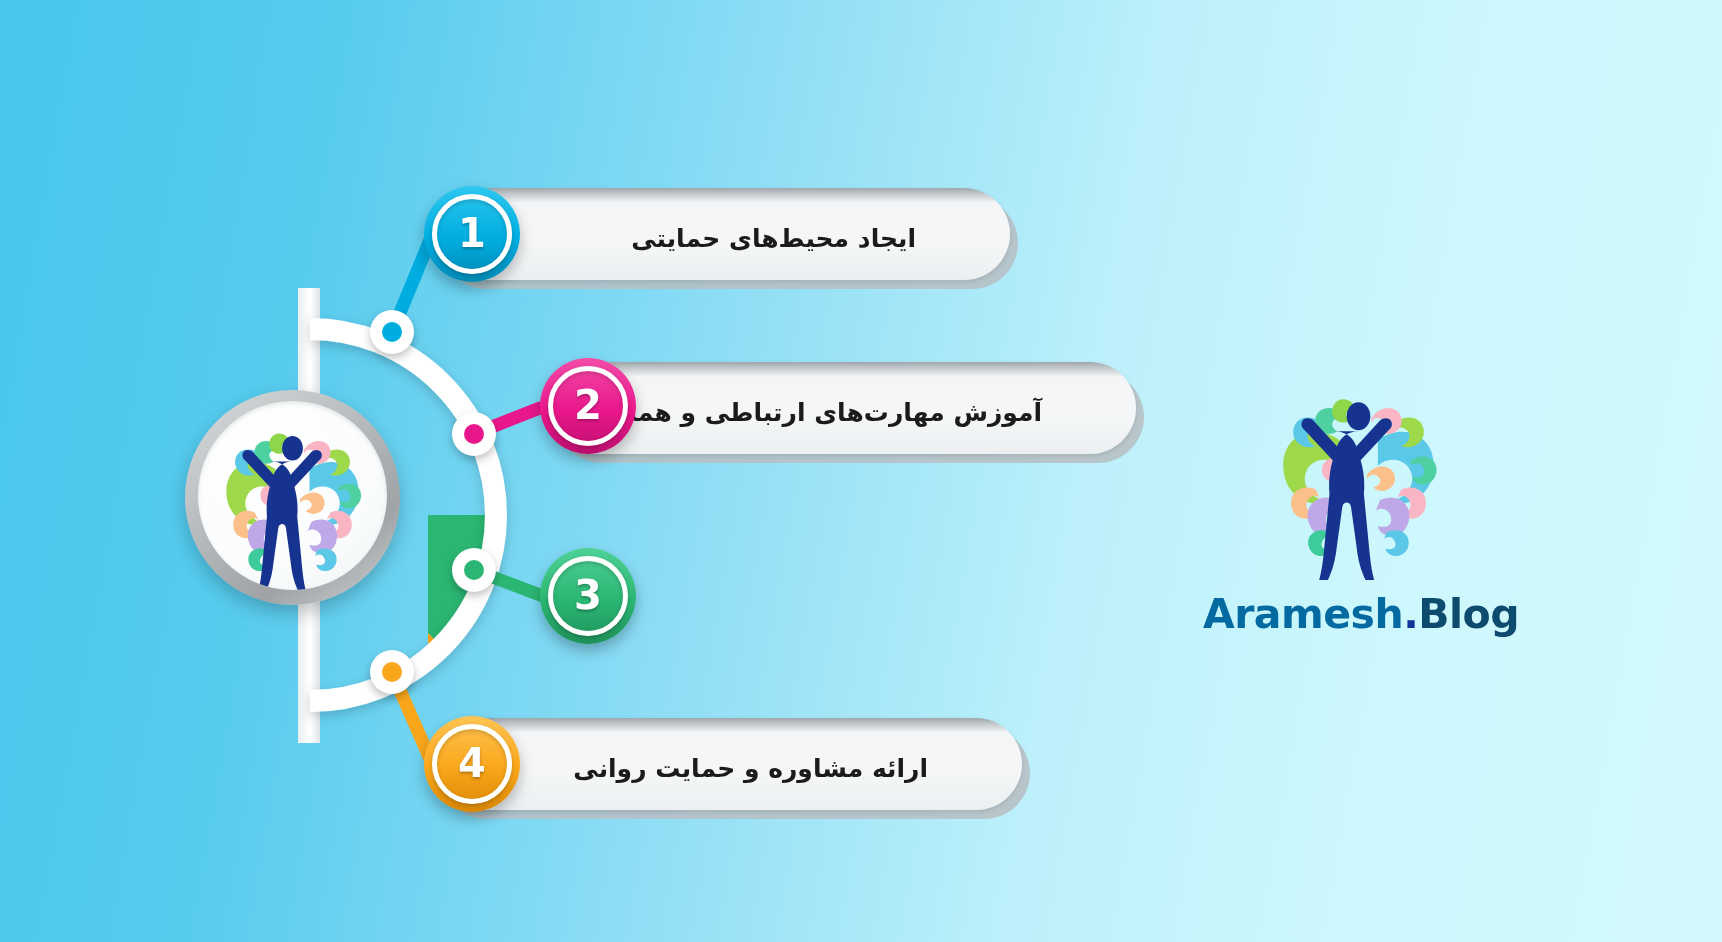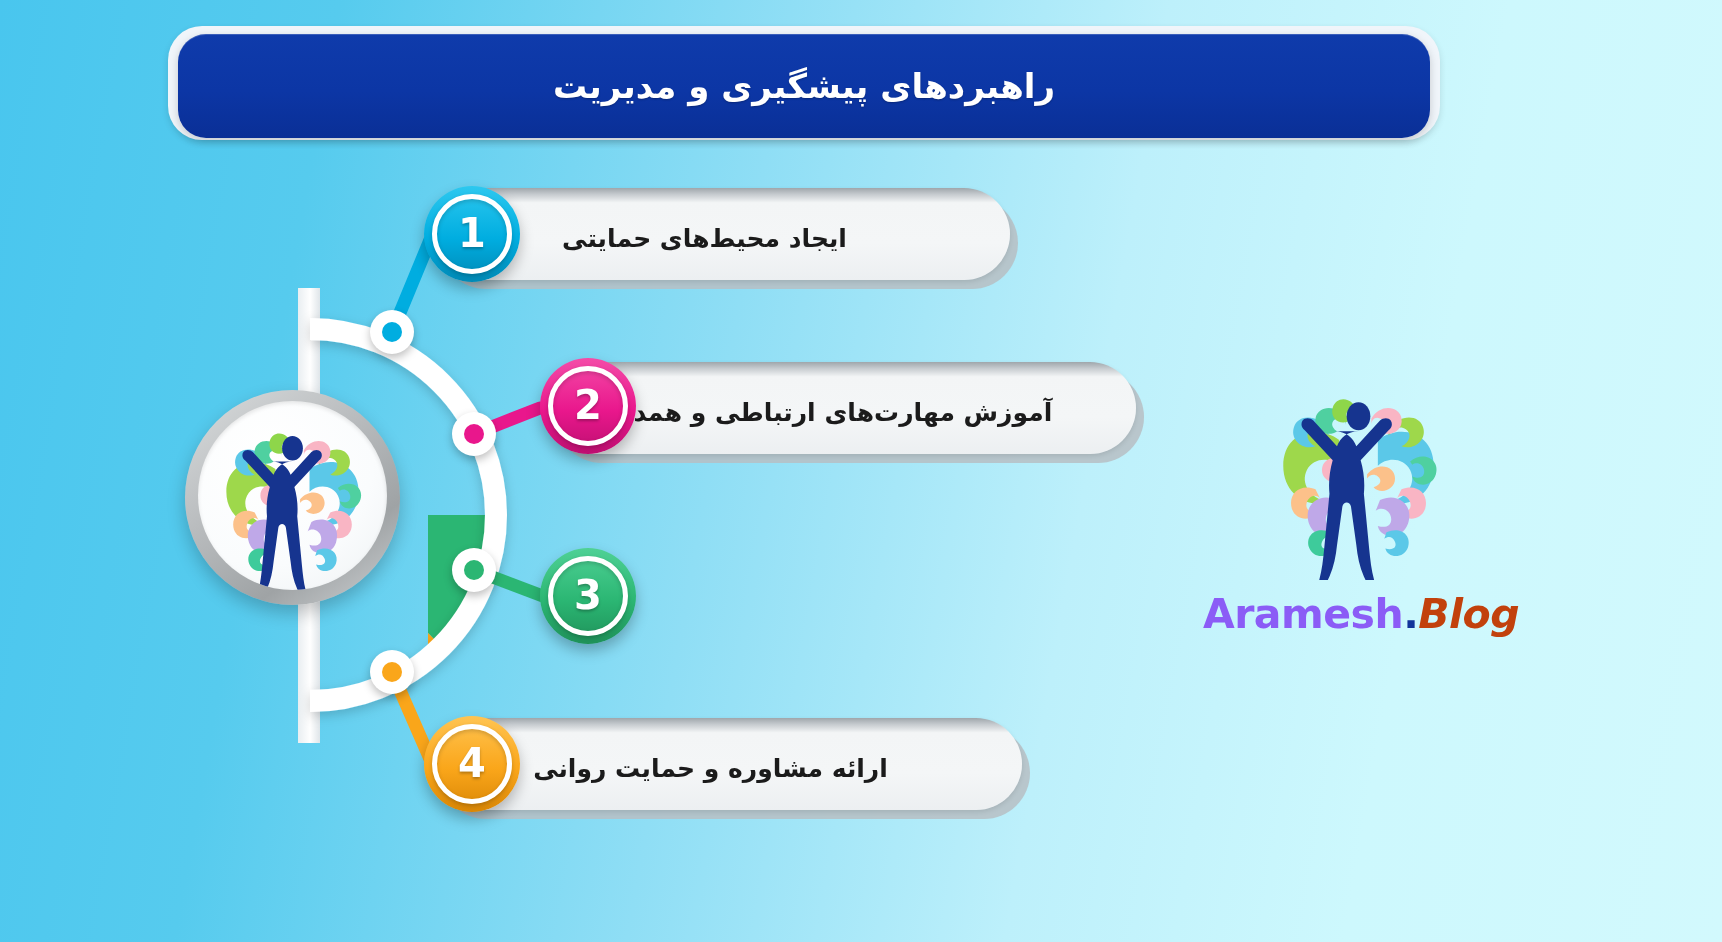--- a/index.html
+++ b/index.html
@@ -57,23 +57,23 @@
     background:#b7bec3;border-radius:46px;opacity:.85;
   }
   .card-body{
     position:absolute;left:0;top:0;width:100%;height:100%;
     border-radius:46px;
     background:linear-gradient(180deg,#9fa6ab 0%,#c6cbcf 7%,#f3f5f6 16%,#f4f6f7 60%,#eceff1 100%);
     box-shadow:0 2px 5px rgba(0,0,0,.10);
     display:flex;align-items:center;
   }
   .card-label{
-    width:100%;text-align:center;direction:rtl;
+    width:100%;direction:rtl;
     color:#1b1b1b;font-size:25px;font-weight:bold;padding-top:8px;
-    padding-right:33px;
+    padding-right:94px;
   }
 
   
   .badge{
     position:absolute;width:96px;height:96px;border-radius:50%;
     display:flex;align-items:center;justify-content:center;
     box-shadow:0 7px 14px rgba(0,0,0,.26);
     z-index:6;
   }
   .badge .ring{
@@ -93,34 +93,29 @@
   .node i{width:20px;height:20px;border-radius:50%;display:block;}
 
   
   .brand{position:absolute;left:1196px;top:360px;width:330px;height:310px;}
   .brand-mark{position:absolute;left:55px;top:0;width:215px;height:220px;}
   .brand-text{
     position:absolute;left:0;top:230px;width:330px;text-align:center;
     direction:ltr;font-size:41px;font-weight:bold;letter-spacing:-.5px;
     white-space:nowrap;
   }
-  .brand-a{color:#8b5cf6;}
+  .brand-a{color:#0369a1;}
   .brand-dot{color:#12349a;}
-  .brand-b{color:#c2410c;font-style:italic;}
+  .brand-b{color:#0c4a6e;}
 </style>
 </head>
 <body>
 
 <div id="stage">
 
-  <div class="title-wrap">
-    <div class="title-bar">
-      <div class="title-text">راهبردهای پیشگیری و مدیریت</div>
-    </div>
-  </div>
 
   <svg id="wheel" viewBox="0 0 340 520">
     <defs>
       <filter id="softShadow" x="-40%" y="-40%" width="190%" height="190%">
         <feDropShadow dx="0" dy="4" stdDeviation="6" flood-color="#000" flood-opacity="0.18"></feDropShadow>
       </filter>
       <linearGradient id="vbar" x1="0" y1="0" x2="1" y2="0">
         <stop offset="0%" stop-color="#e9eef1"></stop>
         <stop offset="55%" stop-color="#ffffff"></stop>
         <stop offset="100%" stop-color="#dfe5e9"></stop>

